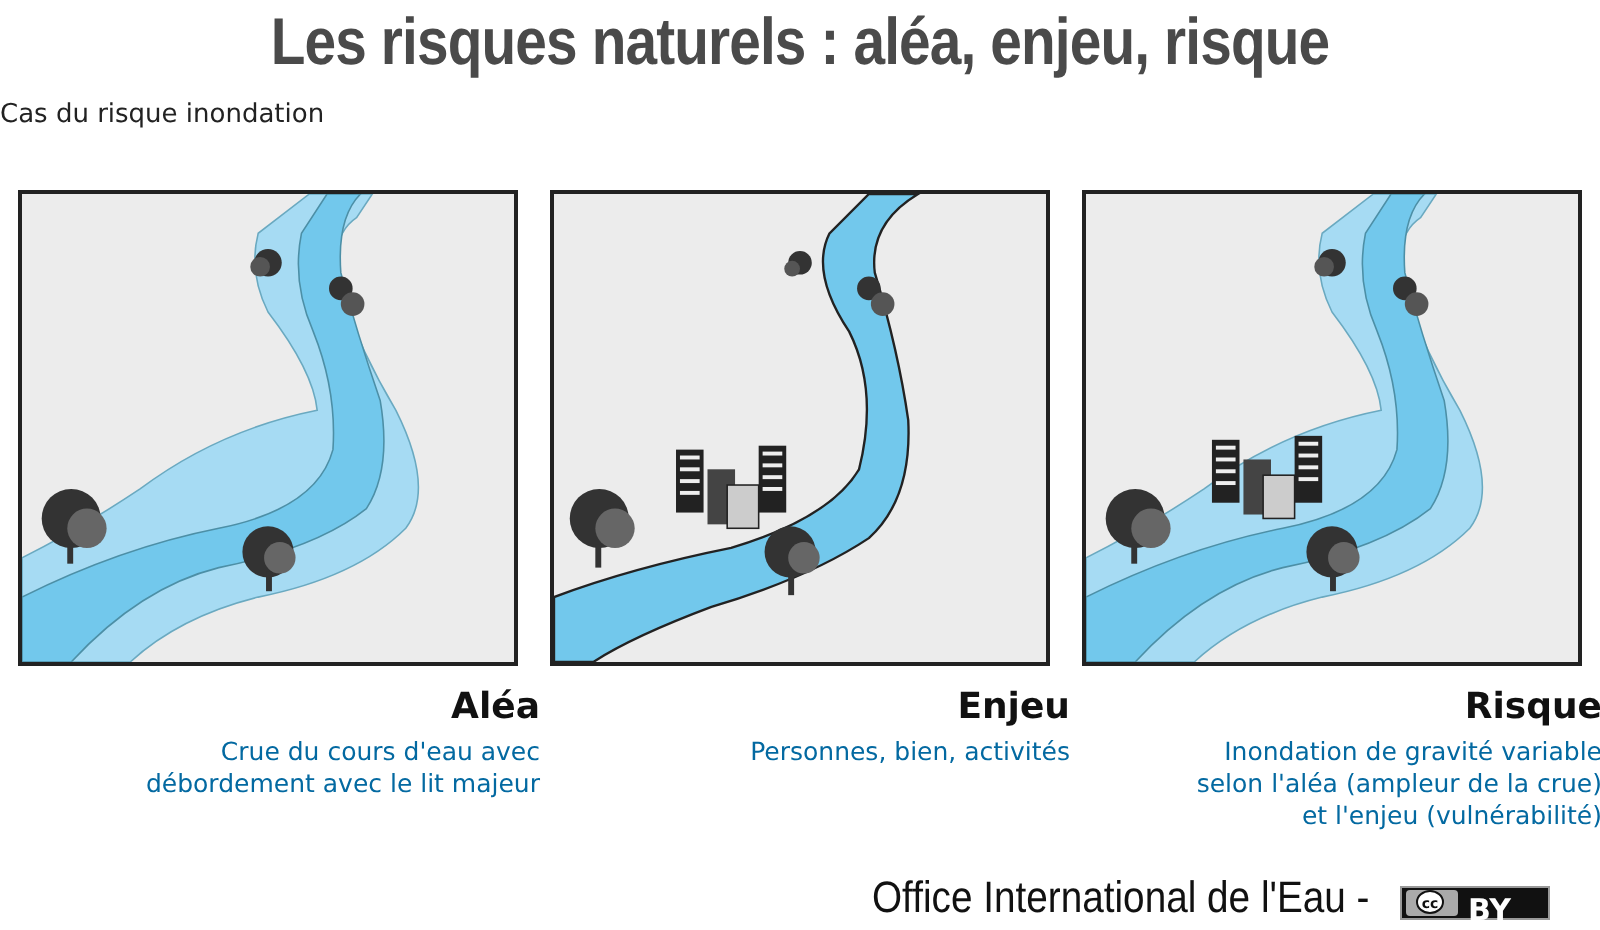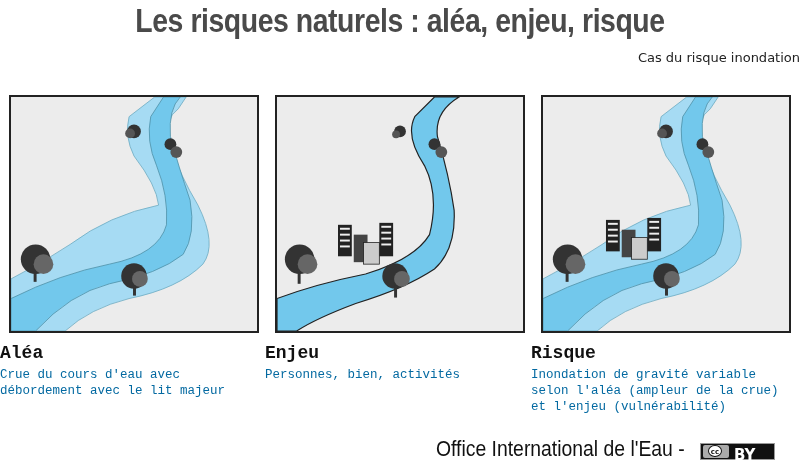--- a/index.html
+++ b/index.html
@@ -1,21 +1,21 @@
 <!DOCTYPE html>
 <html><head>
 <meta charset="utf-8">
 <style>
   html, body { margin:0; padding:0; }
   body { width:800px; height:465px; background:#ffffff; position:relative; overflow:hidden; font-family:"DejaVu Sans", sans-serif; color:#111; }
   .title { position:absolute; top:2px; left:0; width:800px; text-align:center; font-family:"Liberation Sans", sans-serif; font-weight:bold; font-size:33px; color:#4a4a4a; letter-spacing:-0.5px; transform:scaleX(0.86); transform-origin:center; }
-  .subtitle { position:absolute; top:50px; left:0; width:800px; text-align:right; font-size:13px; color:#222; }
+  .subtitle { position:absolute; top:50px; left:0; width:800px; text-align:left; font-size:13px; color:#222; }
   .panel { position:absolute; top:95px; width:250px; height:238px; background:#ececec; border:2px solid #222; box-sizing:border-box; overflow:hidden; }
   .panel svg { position:absolute; left:0; top:0; width:100%; height:100%; }
-  .caption { position:absolute; top:343px; width:270px; text-align:left;font-family:Liberation Mono, monospace; }
+  .caption { position:absolute; top:343px; width:270px; text-align:right; }
   .caption h2 { margin:0; font-size:18px; font-weight:bold; color:#111; }
   .caption p { margin:4px 0 0 0; font-size:12.5px; line-height:16px; color:#0369a1; }
   .credit { position:absolute; top:436px; left:436px; font-family:"Liberation Sans", sans-serif; font-size:22px; color:#111; transform:scaleX(0.88); transform-origin:left; white-space:nowrap; }
   .cc { position:absolute; top:443px; left:700px; width:75px; height:17px; background:#111; border:1px solid #999; box-sizing:border-box; }
   .cc .ccl { position:absolute; left:2px; top:1px; width:26px; height:13px; background:#aaa; border-radius:2px; }
   .cc .ccc { position:absolute; left:7px; top:1px; width:14px; height:12px; border:1px solid #111; border-radius:50%; background:#fff; font-size:7px; font-weight:bold; text-align:center; line-height:12px; box-sizing:border-box; color:#111; }
   .cc .by { position:absolute; left:33px; top:2px; font-size:15px; font-weight:bold; color:#fff; }
 </style>
 </head>
 <body>

